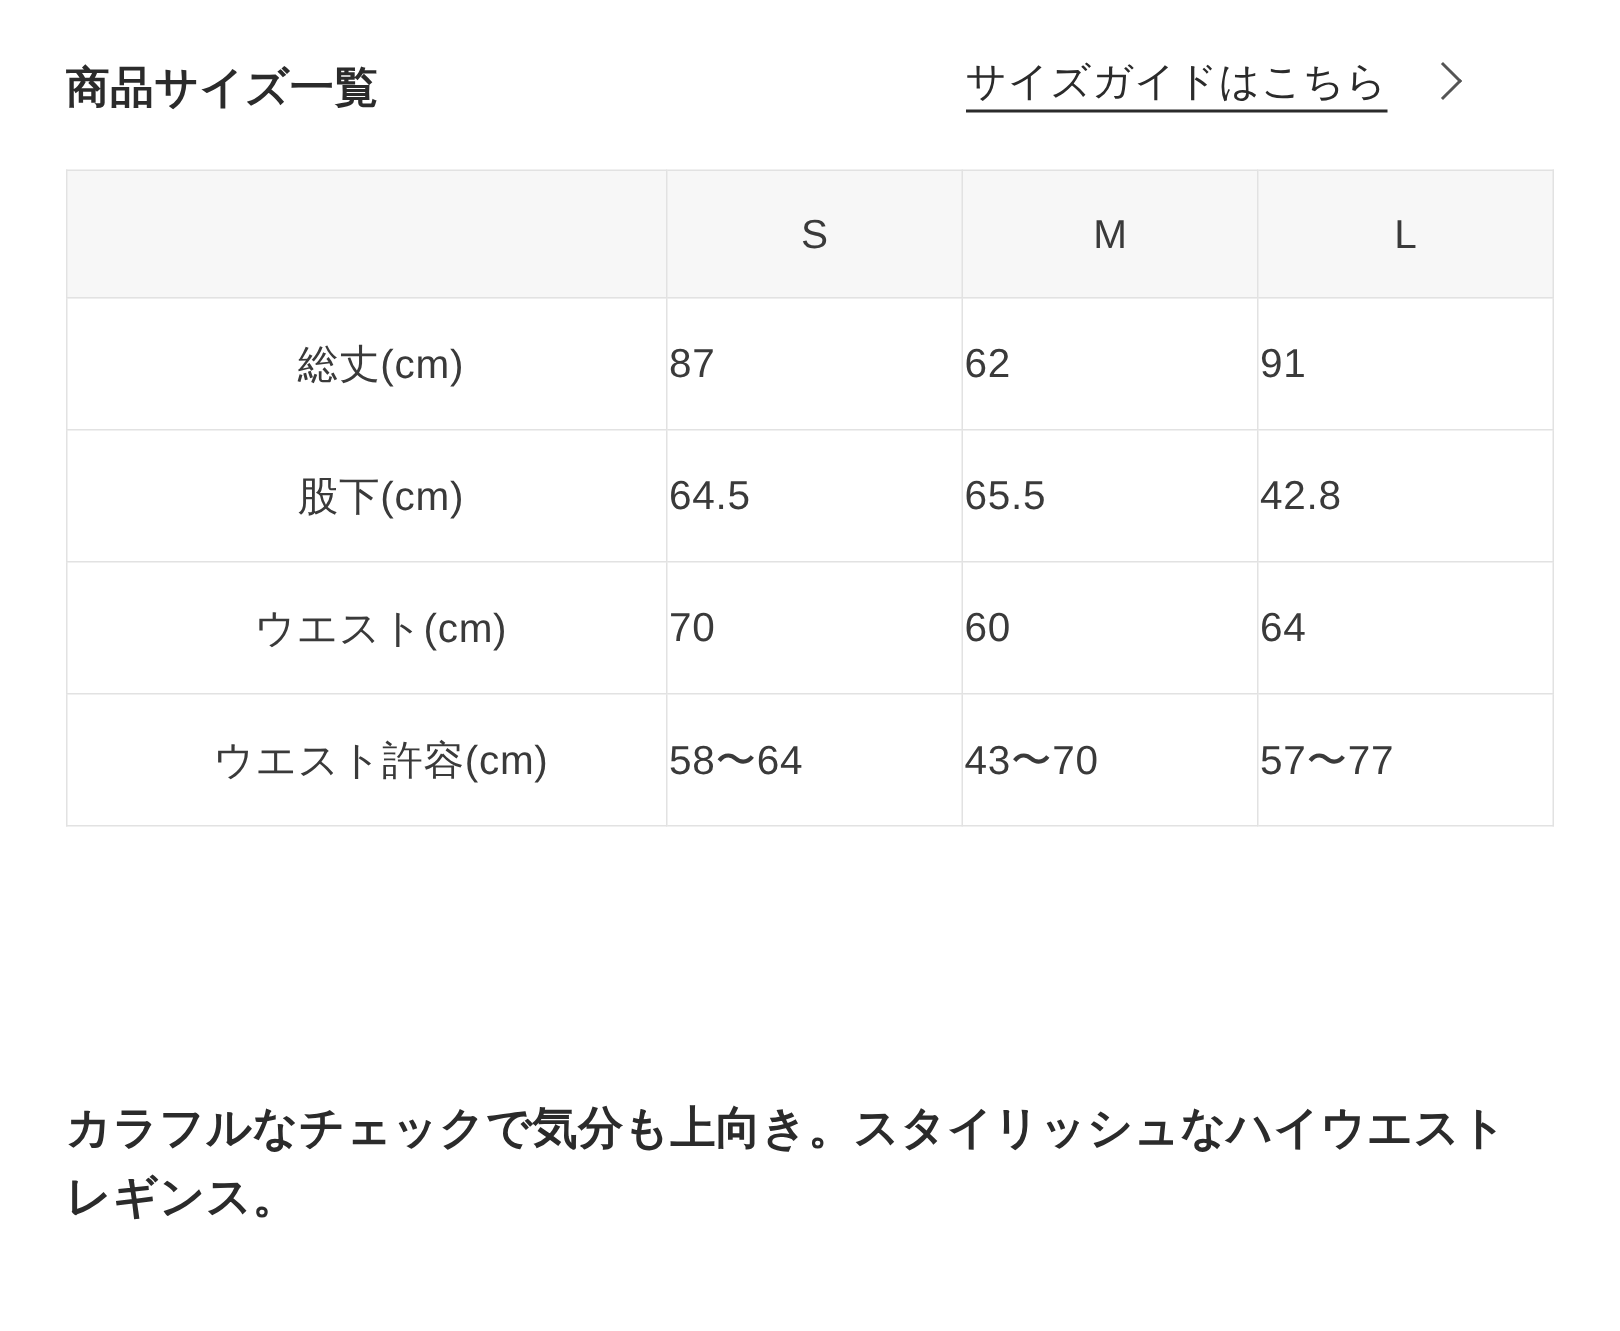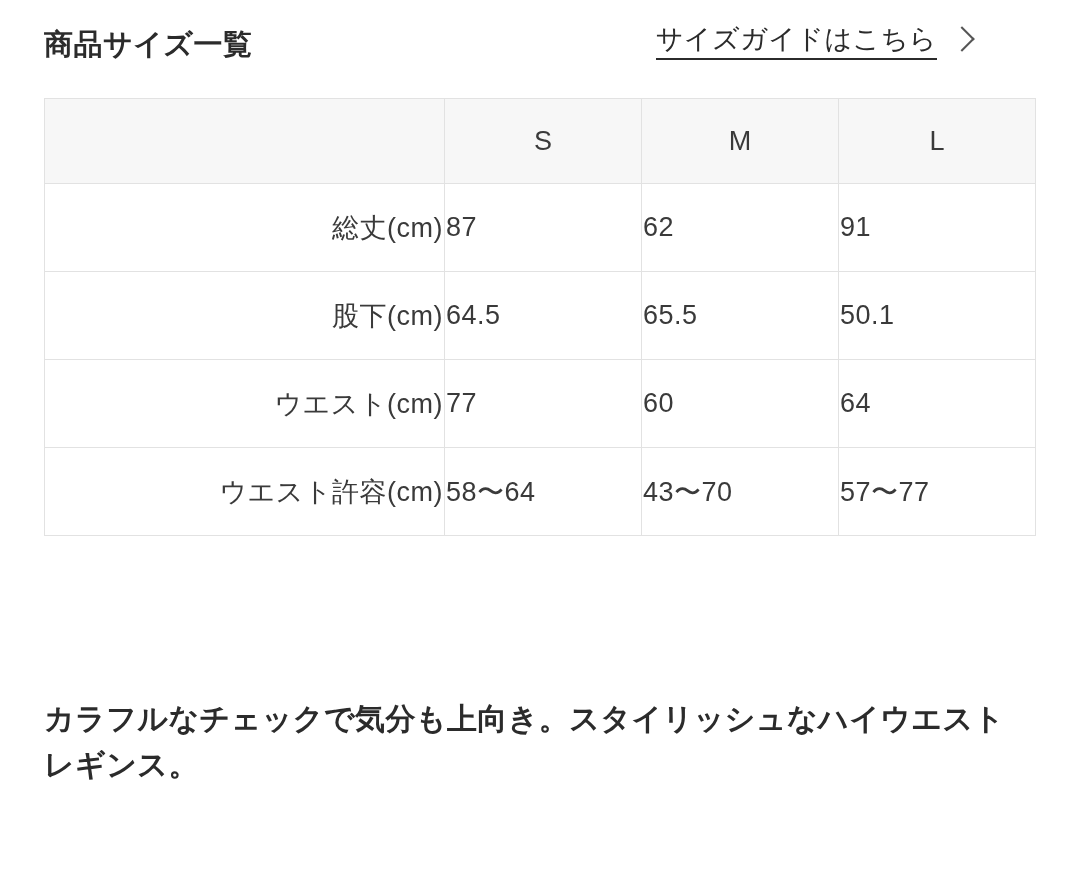--- a/index.html
+++ b/index.html
@@ -12,42 +12,42 @@
     background: #ffffff;
     font-family: "Liberation Sans", "DejaVu Sans", sans-serif;
     color: #333333;
     -webkit-font-smoothing: antialiased;
   }
   .page {
     position: relative;
     width: 1015px;
     height: 887px;
     box-sizing: border-box;
-    padding: 0 44px;
+    padding: 15px 44px;
   }
   
   .section-header {
     display: flex;
     align-items: flex-end;
     justify-content: space-between;
     padding-top: 22px;
     height: 62px;
     box-sizing: border-box;
   }
   .section-title {
     font-size: 29px;
     font-weight: bold;
     letter-spacing: 0.5px;
     color: #2b2b2b;
     line-height: 1.2;
   }
   .guide-link {
     display: flex;
     align-items: center;
-    gap: 16px;
+    gap: 28px;
     text-decoration: none;
     color: #2b2b2b;
     padding-bottom: 2px;
   }
   .guide-link-text {
     font-size: 27px;
     letter-spacing: 0.5px;
     border-bottom: 2px solid #2b2b2b;
     padding-bottom: 3px;
     line-height: 1.15;
@@ -78,41 +78,41 @@
     font-size: 27px;
     color: #3a3a3a;
   }
   table.size-table thead th {
     background: #f7f7f7;
     height: 82px;
   }
   table.size-table col.label-col { width: 400px; }
   table.size-table col.size-col  { width: 197px; }
   .cell-label {
-    text-align: right;
+    text-align: center;
     padding-left: 20px;
     font-size: 27px;
     letter-spacing: 0.5px;
   }
   .cell-value {
     text-align: left;
     font-size: 28px;
     letter-spacing: 0.5px;
   }
   .head-blank { background: #f7f7f7; }
   .head-size {
     text-align: center;
     font-size: 28px;
     color: #3a3a3a;
   }
   
   .description {
     position: absolute;
     left: 44px;
-    top: 696px;
+    top: 730px;
     width: 980px;
     font-size: 30px;
     font-weight: bold;
     line-height: 1.52;
     letter-spacing: 0.4px;
     color: #2b2b2b;
   }
 </style>
 </head>
 <body>
@@ -147,25 +147,25 @@
         <tr>
           <td class="cell-label">総丈(cm)</td>
           <td class="cell-value">87</td>
           <td class="cell-value">62</td>
           <td class="cell-value">91</td>
         </tr>
         <tr>
           <td class="cell-label">股下(cm)</td>
           <td class="cell-value">64.5</td>
           <td class="cell-value">65.5</td>
-          <td class="cell-value">50.1</td>
+          <td class="cell-value">42.8</td>
         </tr>
         <tr>
           <td class="cell-label">ウエスト(cm)</td>
-          <td class="cell-value">77</td>
+          <td class="cell-value">70</td>
           <td class="cell-value">60</td>
           <td class="cell-value">64</td>
         </tr>
         <tr>
           <td class="cell-label">ウエスト許容(cm)</td>
           <td class="cell-value">58〜64</td>
           <td class="cell-value">43〜70</td>
           <td class="cell-value">57〜77</td>
         </tr>
       </tbody>

